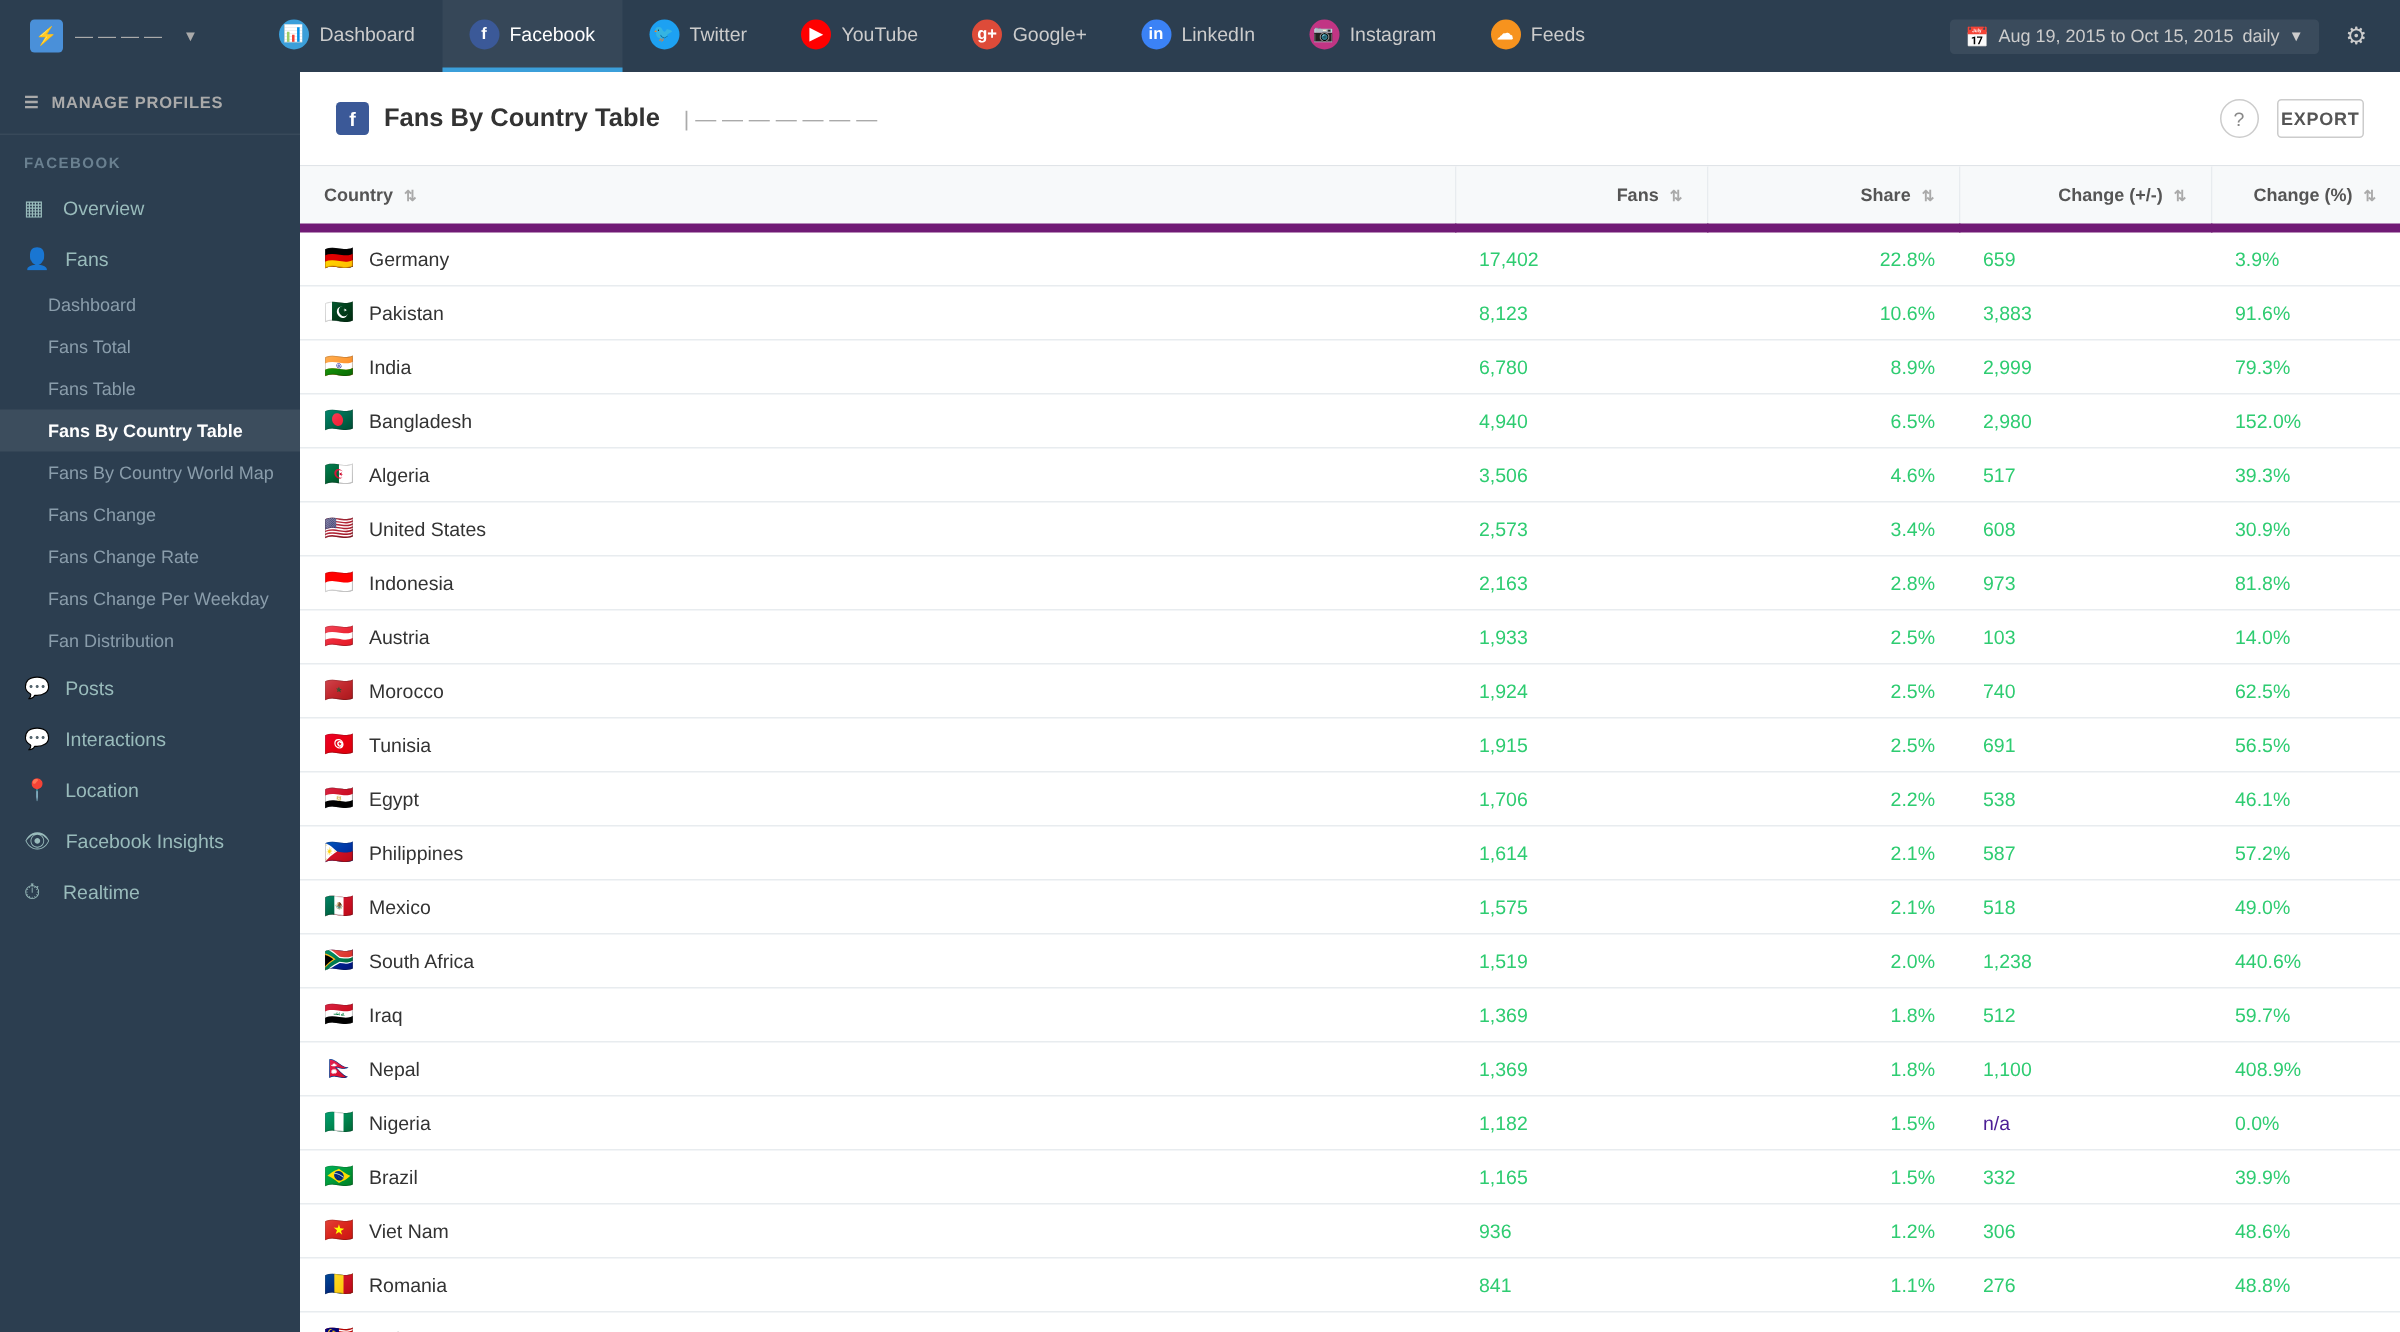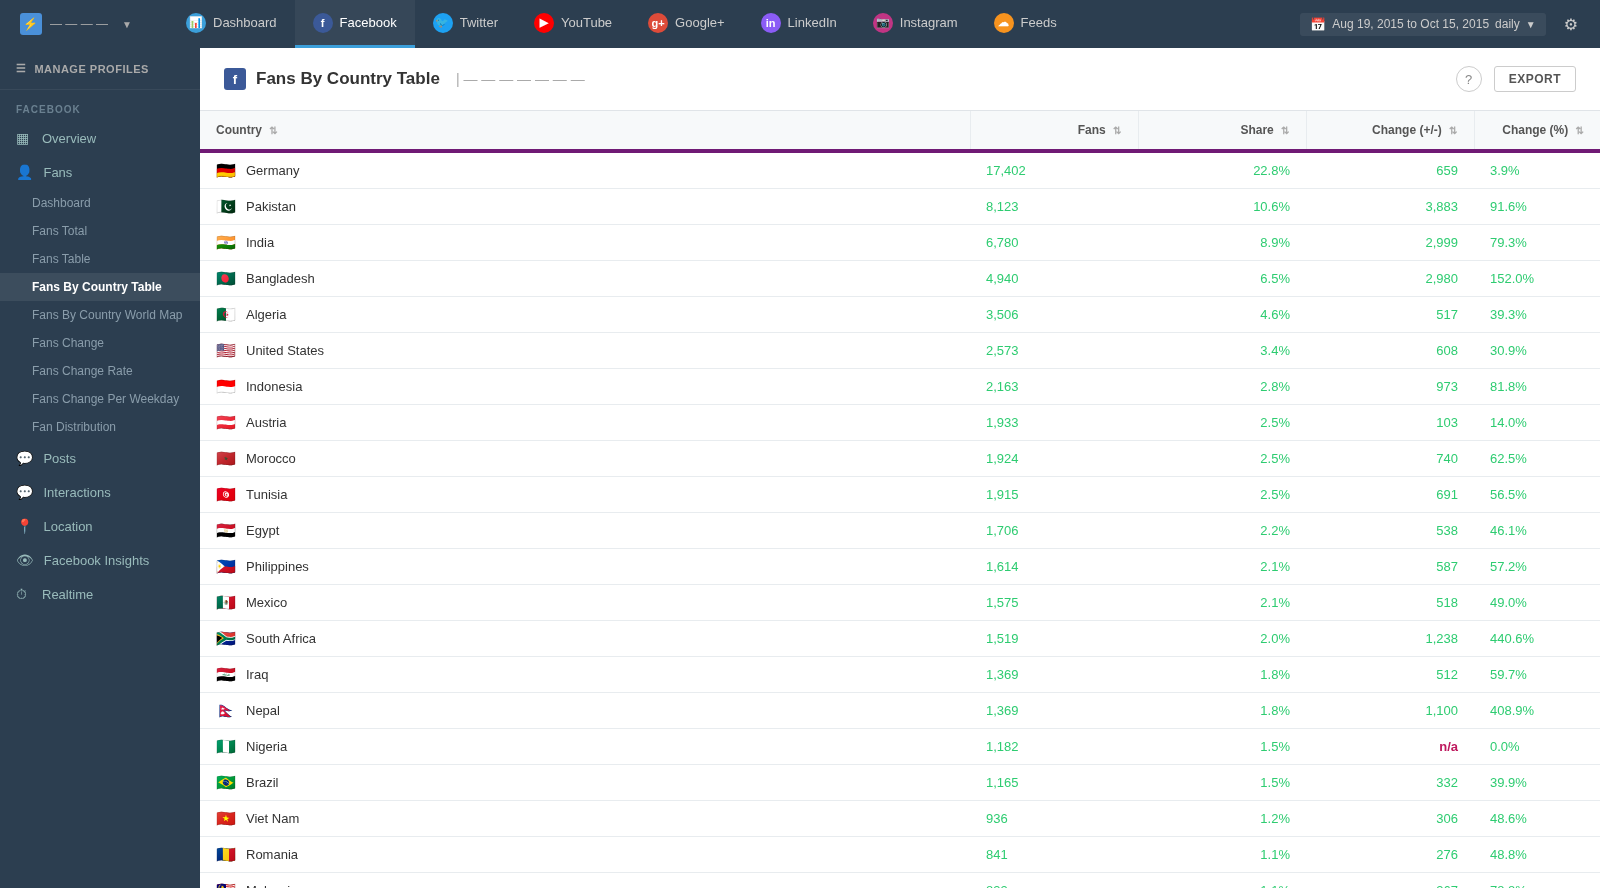--- a/index.html
+++ b/index.html
@@ -45,21 +45,21 @@
       white-space: nowrap;
       transition: background 0.15s;
     }
     .nav-tab.active { color: #fff; border-bottom-color: #3b9fda; background: rgba(255,255,255,0.05); }
     .nav-tab .tab-icon { width: 20px; height: 20px; border-radius: 50%; display: flex; align-items: center; justify-content: center; font-size: 11px; font-weight: bold; color: #fff; }
     .icon-dashboard { background: #3b9fda; }
     .icon-facebook { background: #3b5998; }
     .icon-twitter { background: #1da1f2; }
     .icon-youtube { background: #ff0000; }
     .icon-googleplus { background: #dd4b39; }
-    .icon-linkedin { background: #8b5cf6; }
+    .icon-linkedin { background: #3b82f6; }
     .icon-instagram { background: #c13584; }
     .icon-feeds { background: #f7931e; }
     .nav-right {
       display: flex;
       align-items: center;
       gap: 12px;
       margin-left: auto;
       padding-right: 8px;
     }
     .date-range {
@@ -188,40 +188,40 @@
       color: #888;
       font-size: 13px;
       cursor: pointer;
     }
     .export-btn {
       background: #fff;
       border: 1px solid #ccc;
       color: #555;
       font-size: 12px;
       font-weight: 600;
-      padding: 5px 14px;
+      padding: 5px 2px;
       border-radius: 3px;
       cursor: pointer;
       letter-spacing: 0.5px;
     }
 
     
     .table-container {
       background: #fff;
       margin: 0;
       padding: 0;
     }
 
     table {
       width: 100%;
       border-collapse: collapse;
     }
     thead tr {
       background: #f7f9fa;
-      border-bottom: 4px solid #701a75;
+      border-bottom: 6px solid #701a75;
     }
     thead th {
       padding: 12px 16px;
       text-align: left;
       font-size: 12px;
       font-weight: 600;
       color: #555;
       white-space: nowrap;
       border-right: 1px solid #e8ecef;
       position: relative;
@@ -250,23 +250,23 @@
     .flag {
       width: 22px;
       height: 15px;
       border-radius: 1px;
       display: inline-block;
       font-size: 16px;
       line-height: 1;
     }
     .td-fans { color: #2ecc71; font-weight: 500; }
     .td-share { color: #2ecc71; font-weight: 500; text-align: right; }
-    .td-change { color: #2ecc71; font-weight: 500; text-align: right; }
+    .td-change { color: #2ecc71; font-weight: 500; text-align: left; }
     .td-change-pct { color: #2ecc71; font-weight: 500; }
-    td.na { color: #be185d; font-weight: bold; }
+    td.na { color: #4c1d95; }
     th.col-country { width: 55%; }
     th.col-fans { width: 12%; text-align: right; }
     th.col-share { width: 12%; text-align: right; }
     th.col-change { width: 12%; text-align: right; }
     th.col-changepct { width: 12%; text-align: right; }
   </style>
 </head>
 <body>
 
 <nav class="top-nav">

